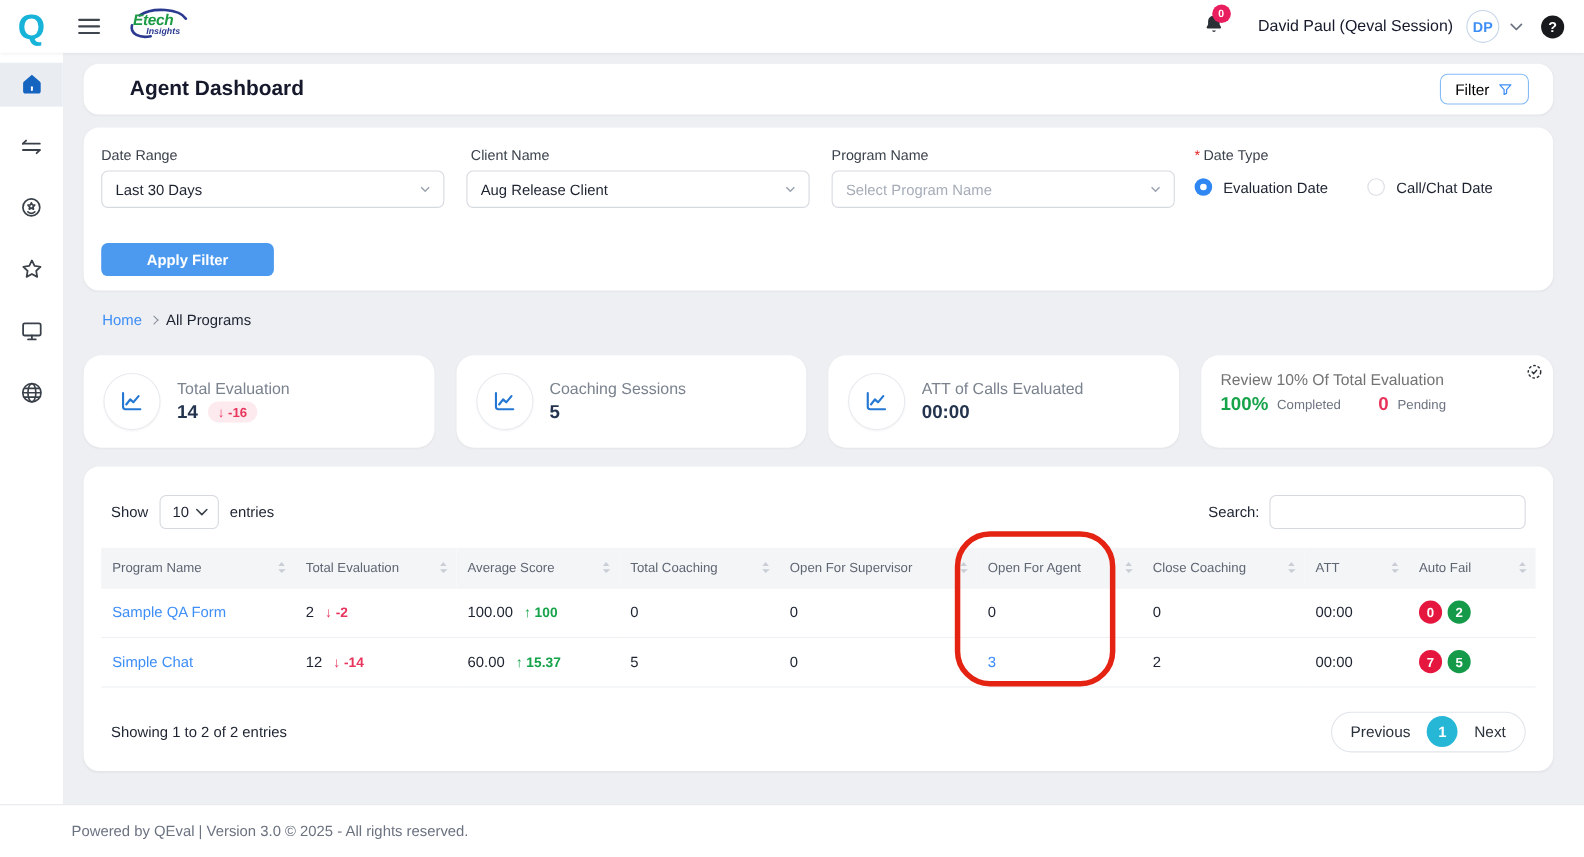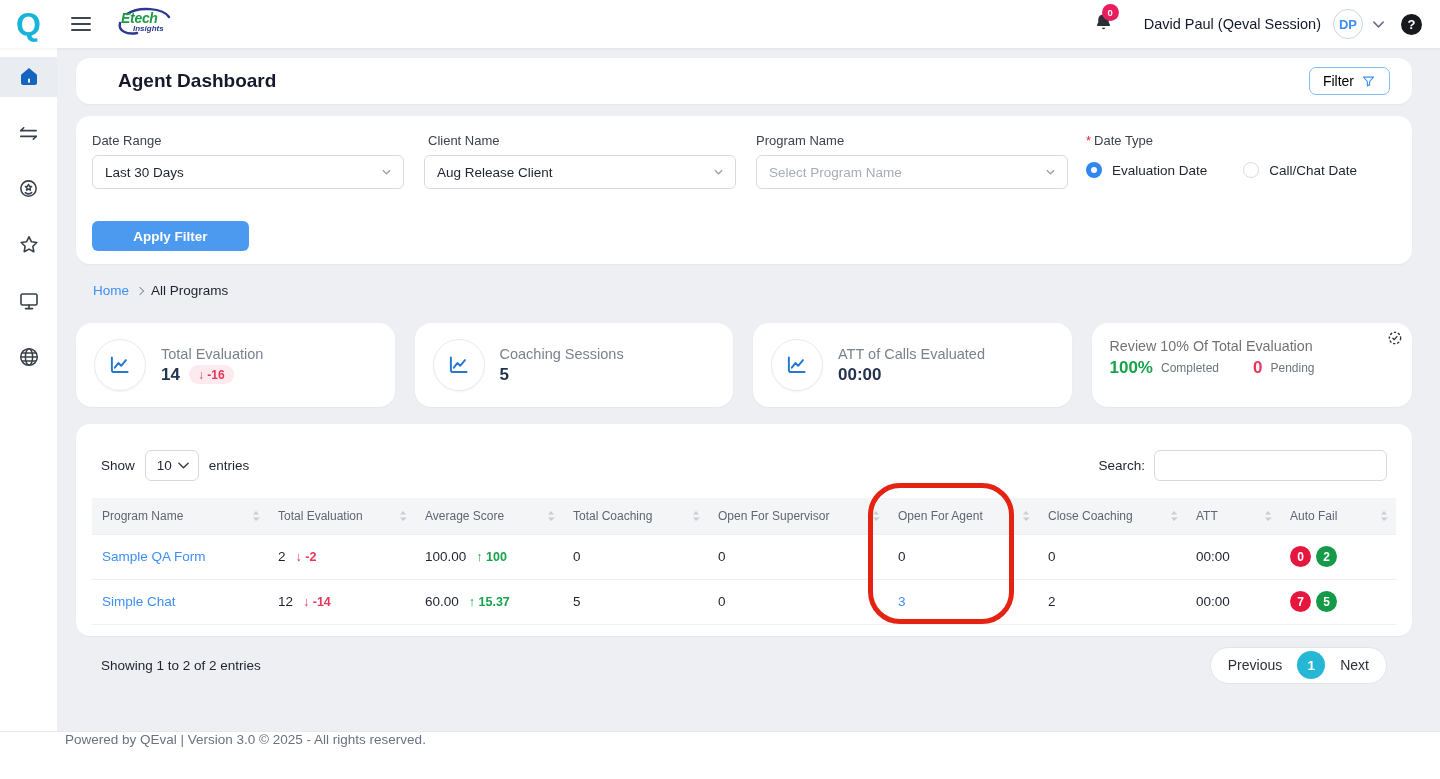--- a/index.html
+++ b/index.html
@@ -99,21 +99,21 @@
   .review-card { flex:1; background:#fff; border-radius:16px; box-shadow:0 1px 2px rgba(0,0,0,.04);
     position:relative; padding:15px 16px 0 18px; }
   .review-title { font-size:14.3px; color:#737373; white-space:nowrap; margin-bottom:4px; }
   .review-row { display:flex; align-items:center; gap:8px; }
   .green-big { font-size:17px; font-weight:700; color:#16a34a; }
   .red-big { font-size:17px; font-weight:700; color:#e8355c; margin-left:26px; }
   .review-sub { font-size:12px; color:#6d7480; }
   .review-corner-icon { position:absolute; top:7px; right:9px; }
 
   
-  .table-card { position:absolute; left:76px; top:424px; width:1336px; height:212px; background:#fff;
+  .table-card { position:absolute; left:76px; top:424px; width:1336px; height:277px; background:#fff;
     border-radius:14px; box-shadow:0 1px 2px rgba(0,0,0,.04); padding:26px 16px 0; z-index:2; }
   .table-controls { display:flex; align-items:center; justify-content:space-between; height:31px;
     margin-bottom:17px; padding:0 9px 0 9px; }
   .show-group { display:flex; align-items:center; gap:10px; font-size:13.5px; color:#1d2330; }
   .page-size-select { width:54px; height:31px; border:1px solid #d6dae0; border-radius:6px;
     display:flex; align-items:center; justify-content:space-between; padding:0 9px 0 11px;
     cursor:pointer; background:#fff; font-size:13.5px; color:#1d2330; }
   .search-group { display:flex; align-items:center; gap:9px; font-size:13.5px; color:#1d2330; }
   .search-input { width:233px; height:31px; border:1px solid #d6dae0; border-radius:6px;
     font-family:inherit; font-size:13.5px; padding:0 10px; outline:none; }
@@ -141,21 +141,21 @@
   .page-current { width:28px; height:28px; border-radius:50%; background:#26b7d7; color:#fff;
     font-size:13.5px; font-weight:600; display:flex; align-items:center; justify-content:center;
     margin:0 15px; cursor:pointer; }
 
   
   .annotation-rect { position:absolute; left:868px; top:483px; width:146px; height:141px;
     border:5px solid #e42313; border-radius:32px; z-index:30; pointer-events:none; }
 
   
   .footer { position:absolute; left:0; top:731px; width:1440px; height:48px; background:#fff;
-    border-top:1px solid #e6e8eb; display:flex; padding-left:65px; z-index:20; }
+    border-top:1px solid #e6e8eb; display:flex; align-items:center; padding-left:65px; z-index:20; }
   .footer-text { font-size:13.5px; color:#6b7280; }
 </style>
 </head>
 <body>
 
 <div class="content-bg"></div>
 
 <div class="topbar">
   <div class="q-logo-box">
     <span class="q-logo">Q</span>

